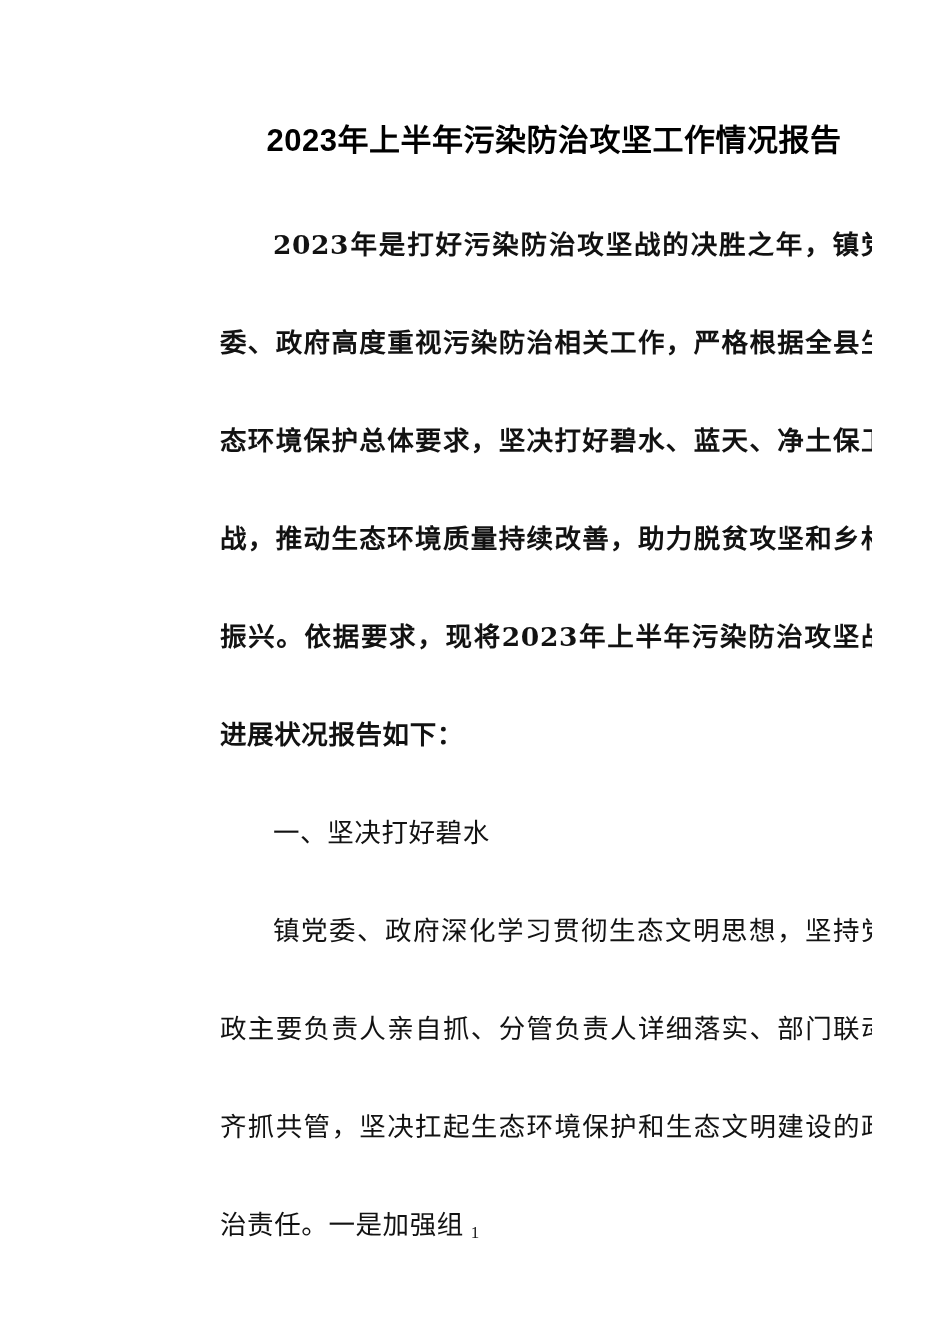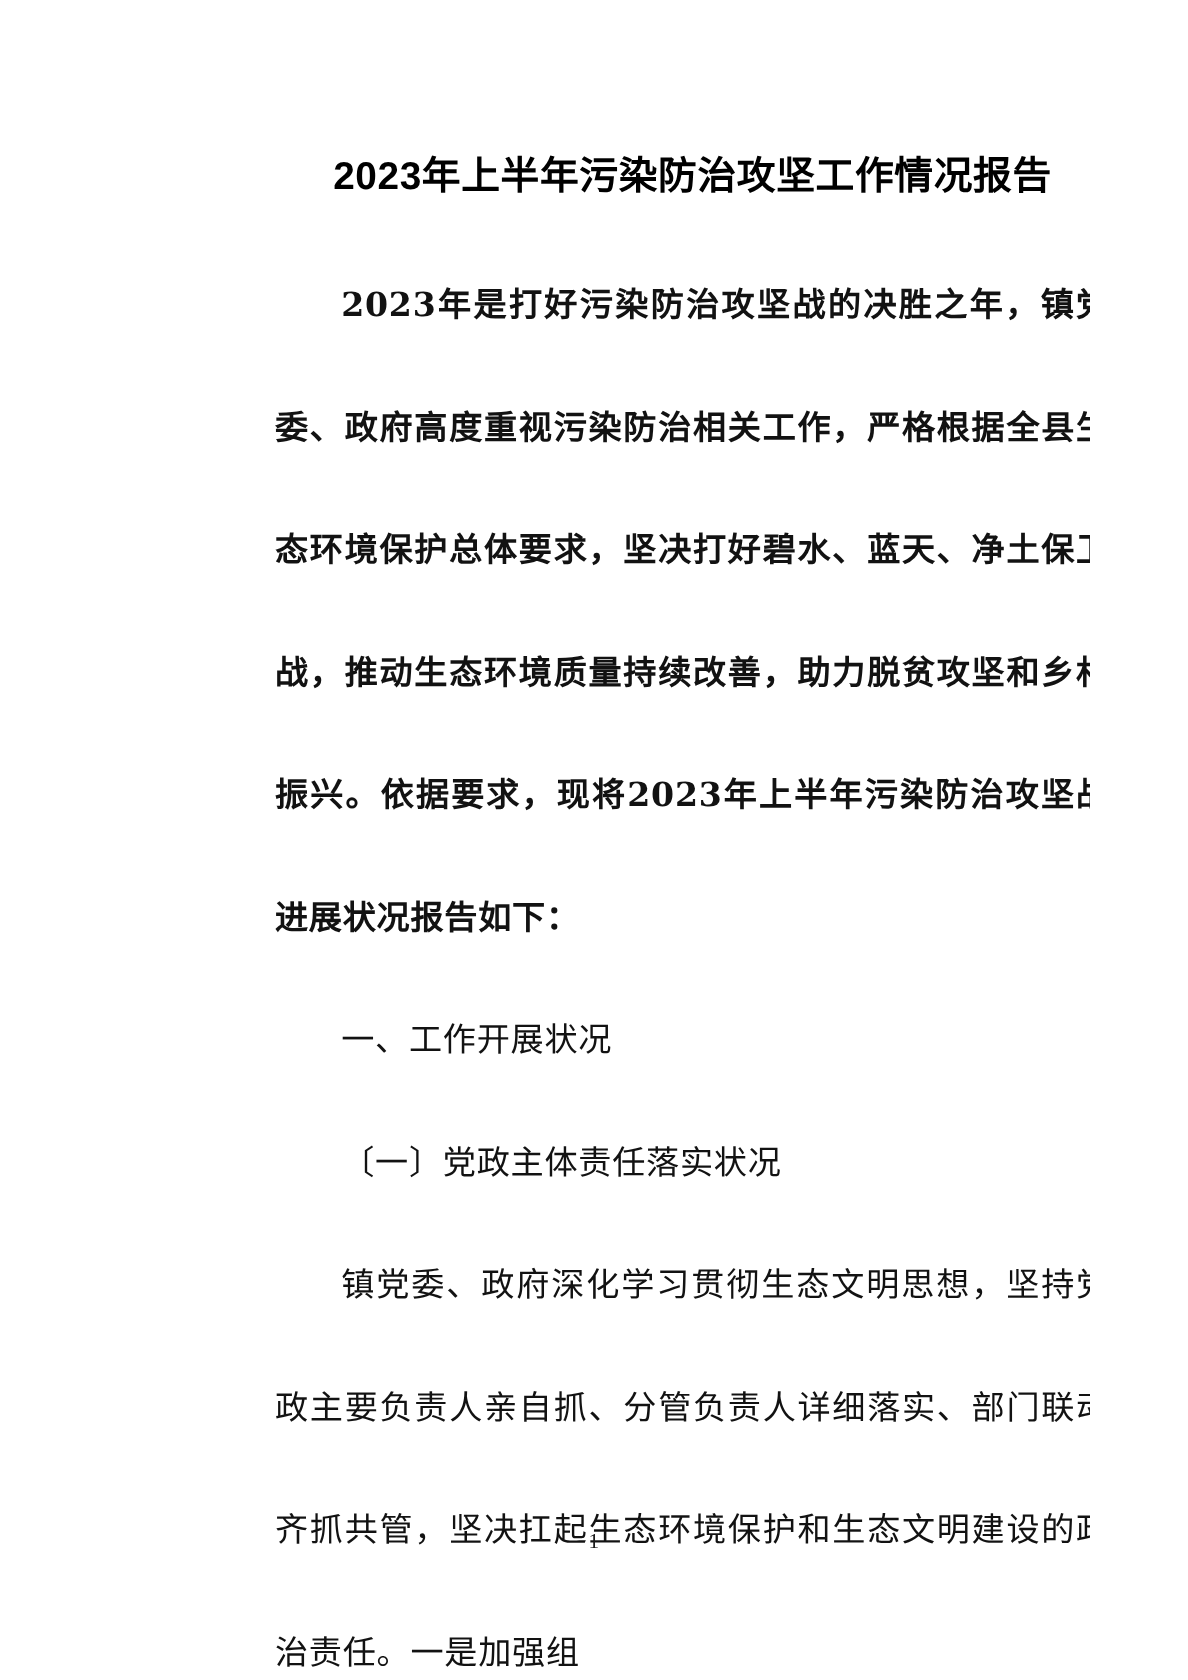--- a/index.html
+++ b/index.html
@@ -94,22 +94,21 @@
 <body>
 
 <div class="page">
 
   <div class="content">
 
     <h1 class="doc-title">2023年上半年污染防治攻坚工作情况报告</h1>
 
     <div class="blocks">
         <p class="para first-para">2023年是打好污染防治攻坚战的决胜之年，镇党委、政府高度重视污染防治相关工作，严格根据全县生态环境保护总体要求，坚决打好碧水、蓝天、净土保卫战，推动生态环境质量持续改善，助力脱贫攻坚和乡村振兴。依据要求，现将2023年上半年污染防治攻坚战进展状况报告如下：</p>
-        <p class="heading">一、工作开展状况</p>
-        <p class="heading">〔一〕党政主体责任落实状况</p>
+        <p class="heading">一、坚决打好碧水</p>
         <p class="para">镇党委、政府深化学习贯彻生态文明思想，坚持党政主要负责人亲自抓、分管负责人详细落实、部门联动齐抓共管，坚决扛起生态环境保护和生态文明建设的政治责任。一是加强组</p>
       </div>
 
   </div>
 
   <div class="page-number">1</div>
 
 </div>
 
 </body></html>

